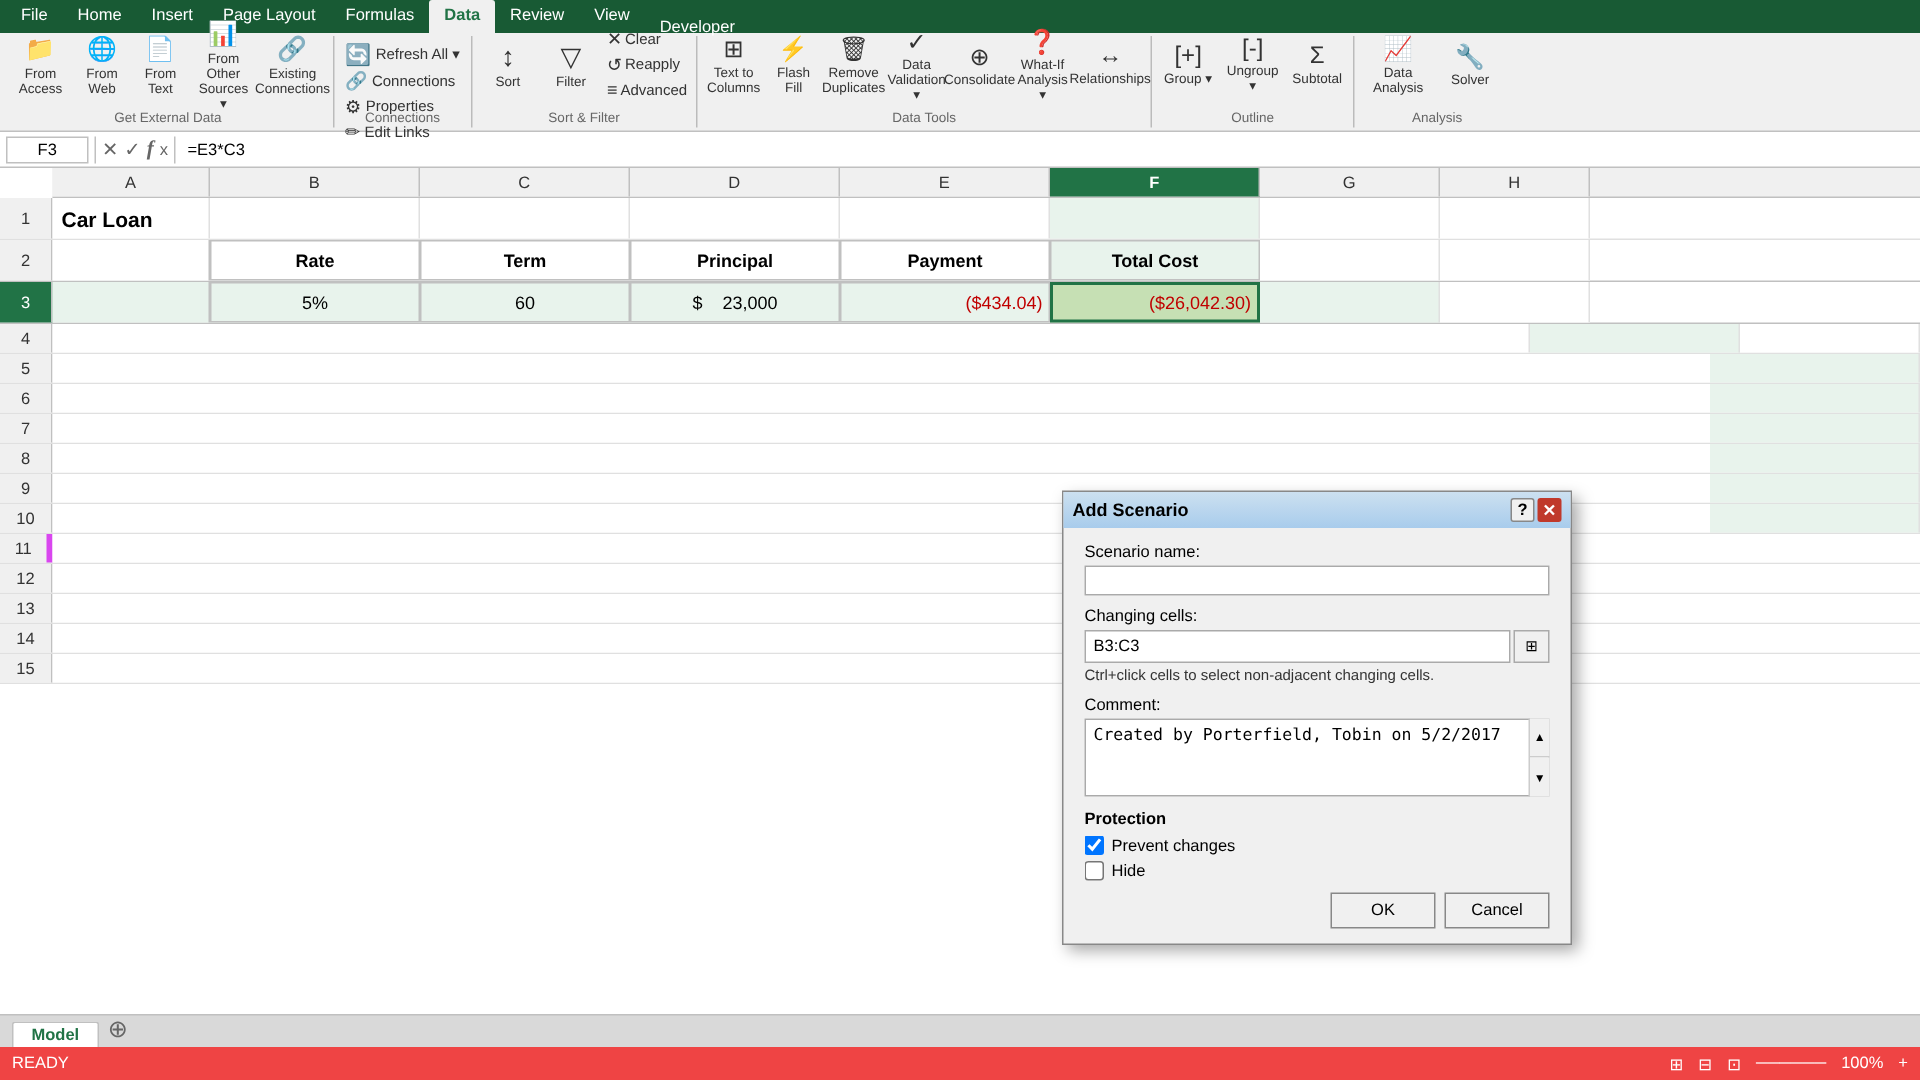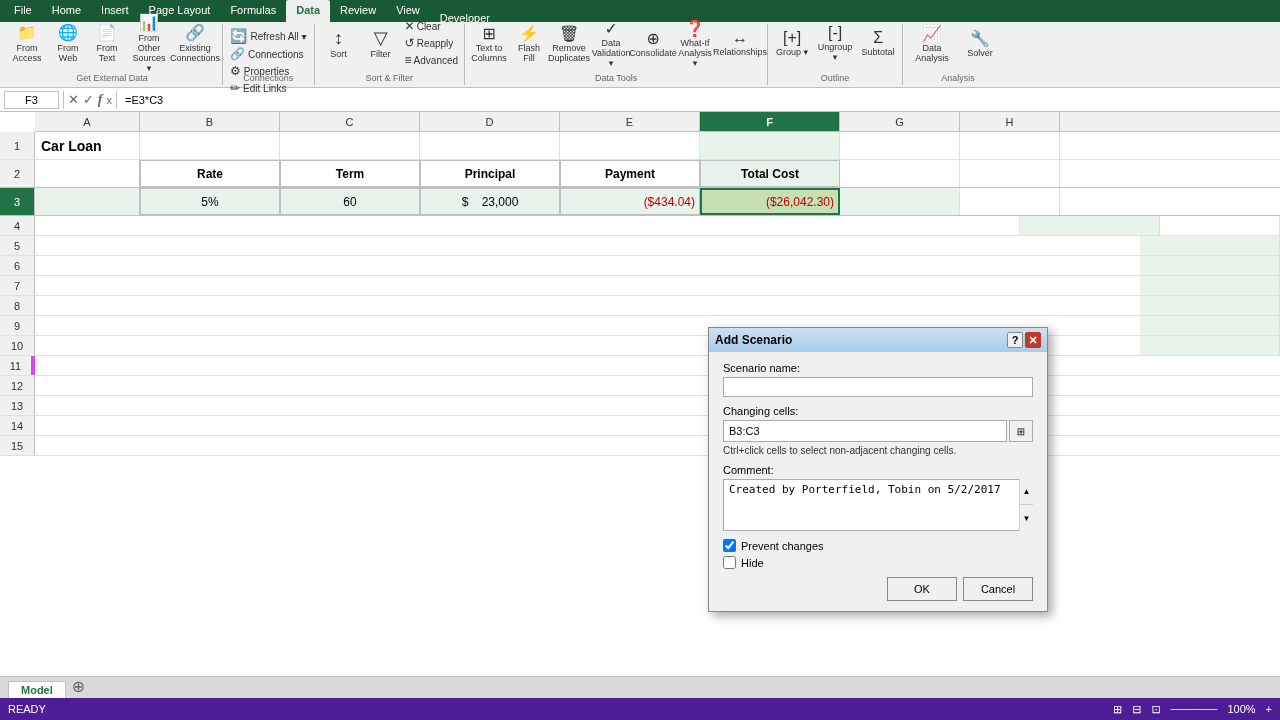--- a/index.html
+++ b/index.html
@@ -308,20 +308,21 @@
 
       <div style="font-size:11px;margin-bottom:3px;color:#000;">Comment:</div>
       <div style="position:relative;margin-bottom:6px;">
         <textarea style="width: 100%; height: 52px; border: 1px solid rgb(170, 170, 170); padding: 3px 5px; font-size: 11px; resize: none; background: rgb(255, 255, 255); outline: none; box-sizing: border-box;">Created by Porterfield, Tobin on 5/2/2017</textarea>
         <div style="position:absolute;right:0;top:0;width:14px;height:52px;display:flex;flex-direction:column;border-left:1px solid #ccc;">
           <div style="height:50%;display:flex;align-items:center;justify-content:center;cursor:pointer;background:#f0f0f0;border-bottom:1px solid #ccc;font-size:8px;">▲</div>
           <div style="height:50%;display:flex;align-items:center;justify-content:center;cursor:pointer;background:#f0f0f0;font-size:8px;">▼</div>
         </div>
       </div>
 
+      <div style="font-size:11px;font-weight:bold;margin-bottom:5px;margin-top:4px;">Protection</div>
       <div style="display:flex;align-items:center;gap:5px;font-size:11px;margin-bottom:4px;">
         <input type="checkbox" checked="" style="margin: 0px;">
         <label style="cursor:pointer;">Prevent changes</label>
       </div>
       <div style="display:flex;align-items:center;gap:5px;font-size:11px;margin-bottom:8px;">
         <input type="checkbox" style="margin: 0px;">
         <label style="cursor:pointer;">Hide</label>
       </div>
 
       <div style="display:flex;justify-content:flex-end;gap:6px;margin-top:4px;">
@@ -331,21 +332,21 @@
     </div>
   </div>
 
 </div>
 
 <div style="height:22px;background:#d9d9d9;display:flex;align-items:flex-end;padding-left:8px;border-top:1px solid #c0c0c0;">
   <div style="background:#fff;border:1px solid #c0c0c0;border-bottom:none;padding:2px 12px;font-size:11px;cursor:pointer;border-radius:2px 2px 0 0;color:#217346;font-weight:bold;">Model</div>
   <div style="background:none;border:none;font-size:16px;color:#666;cursor:pointer;padding:0 6px;margin-bottom:2px;">⊕</div>
 </div>
 
-<div style="height:22px;background:#4c1d95;display:flex;align-items:center;padding:0 8px;color:#fff;font-size:11px;justify-content:space-between;">
+<div style="height:22px;background:#ef4444;display:flex;align-items:center;padding:0 8px;color:#fff;font-size:11px;justify-content:space-between;">
   <span>READY</span>
   <div style="display:flex;gap:10px;align-items:center;">
     <span style="cursor:pointer;">⊞</span>
     <span style="cursor:pointer;">⊟</span>
     <span style="cursor:pointer;">⊡</span>
     <span style="cursor:pointer;">──────</span>
     <span>100%</span>
     <span style="cursor:pointer;">+</span>
   </div>
 </div>

